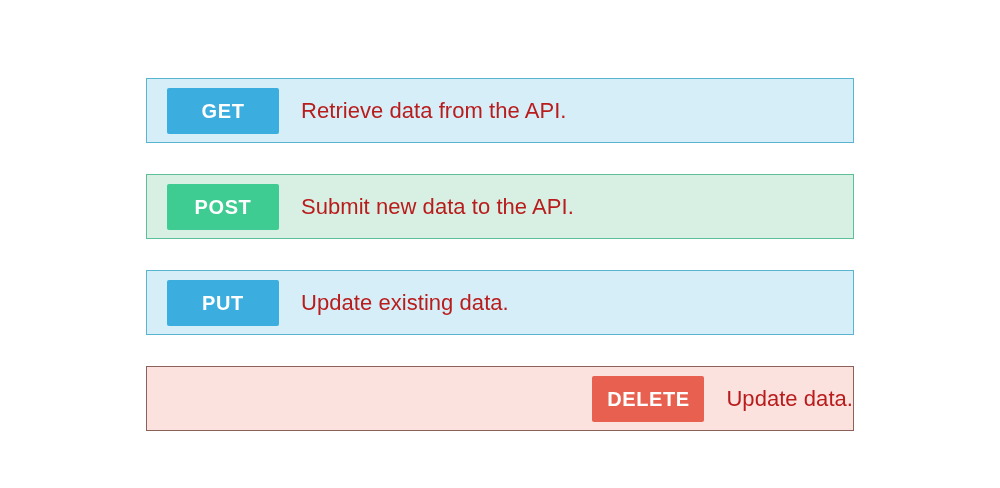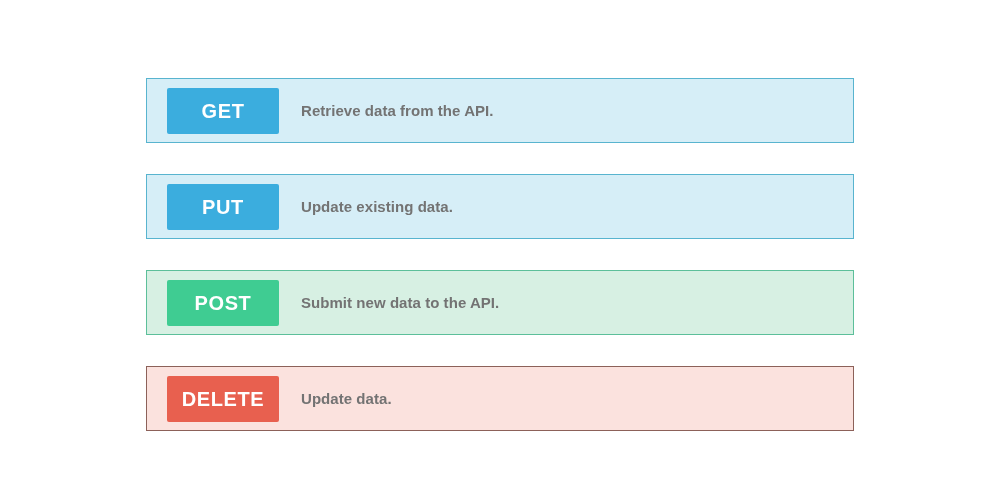--- a/index.html
+++ b/index.html
@@ -29,20 +29,21 @@
     height: 65px;
     margin-bottom: 31px;
     border-style: solid;
     border-width: 1px;
     display: flex;
     align-items: center;
     padding-left: 20px;
   }
   .method-row:last-child {
     margin-bottom: 0;
+    justify-content: flex-end;
   }
 
   .method-badge {
     box-sizing: border-box;
     width: 112px;
     height: 46px;
     border-radius: 2px;
     display: flex;
     align-items: center;
     justify-content: center;
@@ -51,23 +52,23 @@
     font-size: 20px;
     font-weight: bold;
     letter-spacing: 0.6px;
     flex: 0 0 auto;
     line-height: 1;
   }
 
   .method-desc {
     margin-left: 22px;
     font-family: "Liberation Sans", sans-serif;
-    font-size: 15px;
-    font-weight: 700;
-    color: #737373;
+    font-size: 22px;
+    font-weight: 400;
+    color: #b91c1c;
     letter-spacing: 0.05px;
     white-space: nowrap;
   }
 
   
   .row-blue   { background: #d6eef7; border-color: #58b4cf; }
   .badge-blue { background: #3badde; }
 
   
   .row-green   { background: #d7f0e3; border-color: #5cbf9a; }
@@ -80,28 +81,28 @@
 </head>
 <body>
 
 <div id="methods-list">
 
   <div class="method-row row-blue">
     <span class="method-badge badge-blue">GET</span>
     <span class="method-desc">Retrieve data from the API.</span>
   </div>
 
+  <div class="method-row row-green">
+    <span class="method-badge badge-green">POST</span>
+    <span class="method-desc">Submit new data to the API.</span>
+  </div>
+
   <div class="method-row row-blue">
     <span class="method-badge badge-blue">PUT</span>
     <span class="method-desc">Update existing data.</span>
-  </div>
-
-  <div class="method-row row-green">
-    <span class="method-badge badge-green">POST</span>
-    <span class="method-desc">Submit new data to the API.</span>
   </div>
 
   <div class="method-row row-red">
     <span class="method-badge badge-red">DELETE</span>
     <span class="method-desc">Update data.</span>
   </div>
 
 </div>
 
 </body></html>

